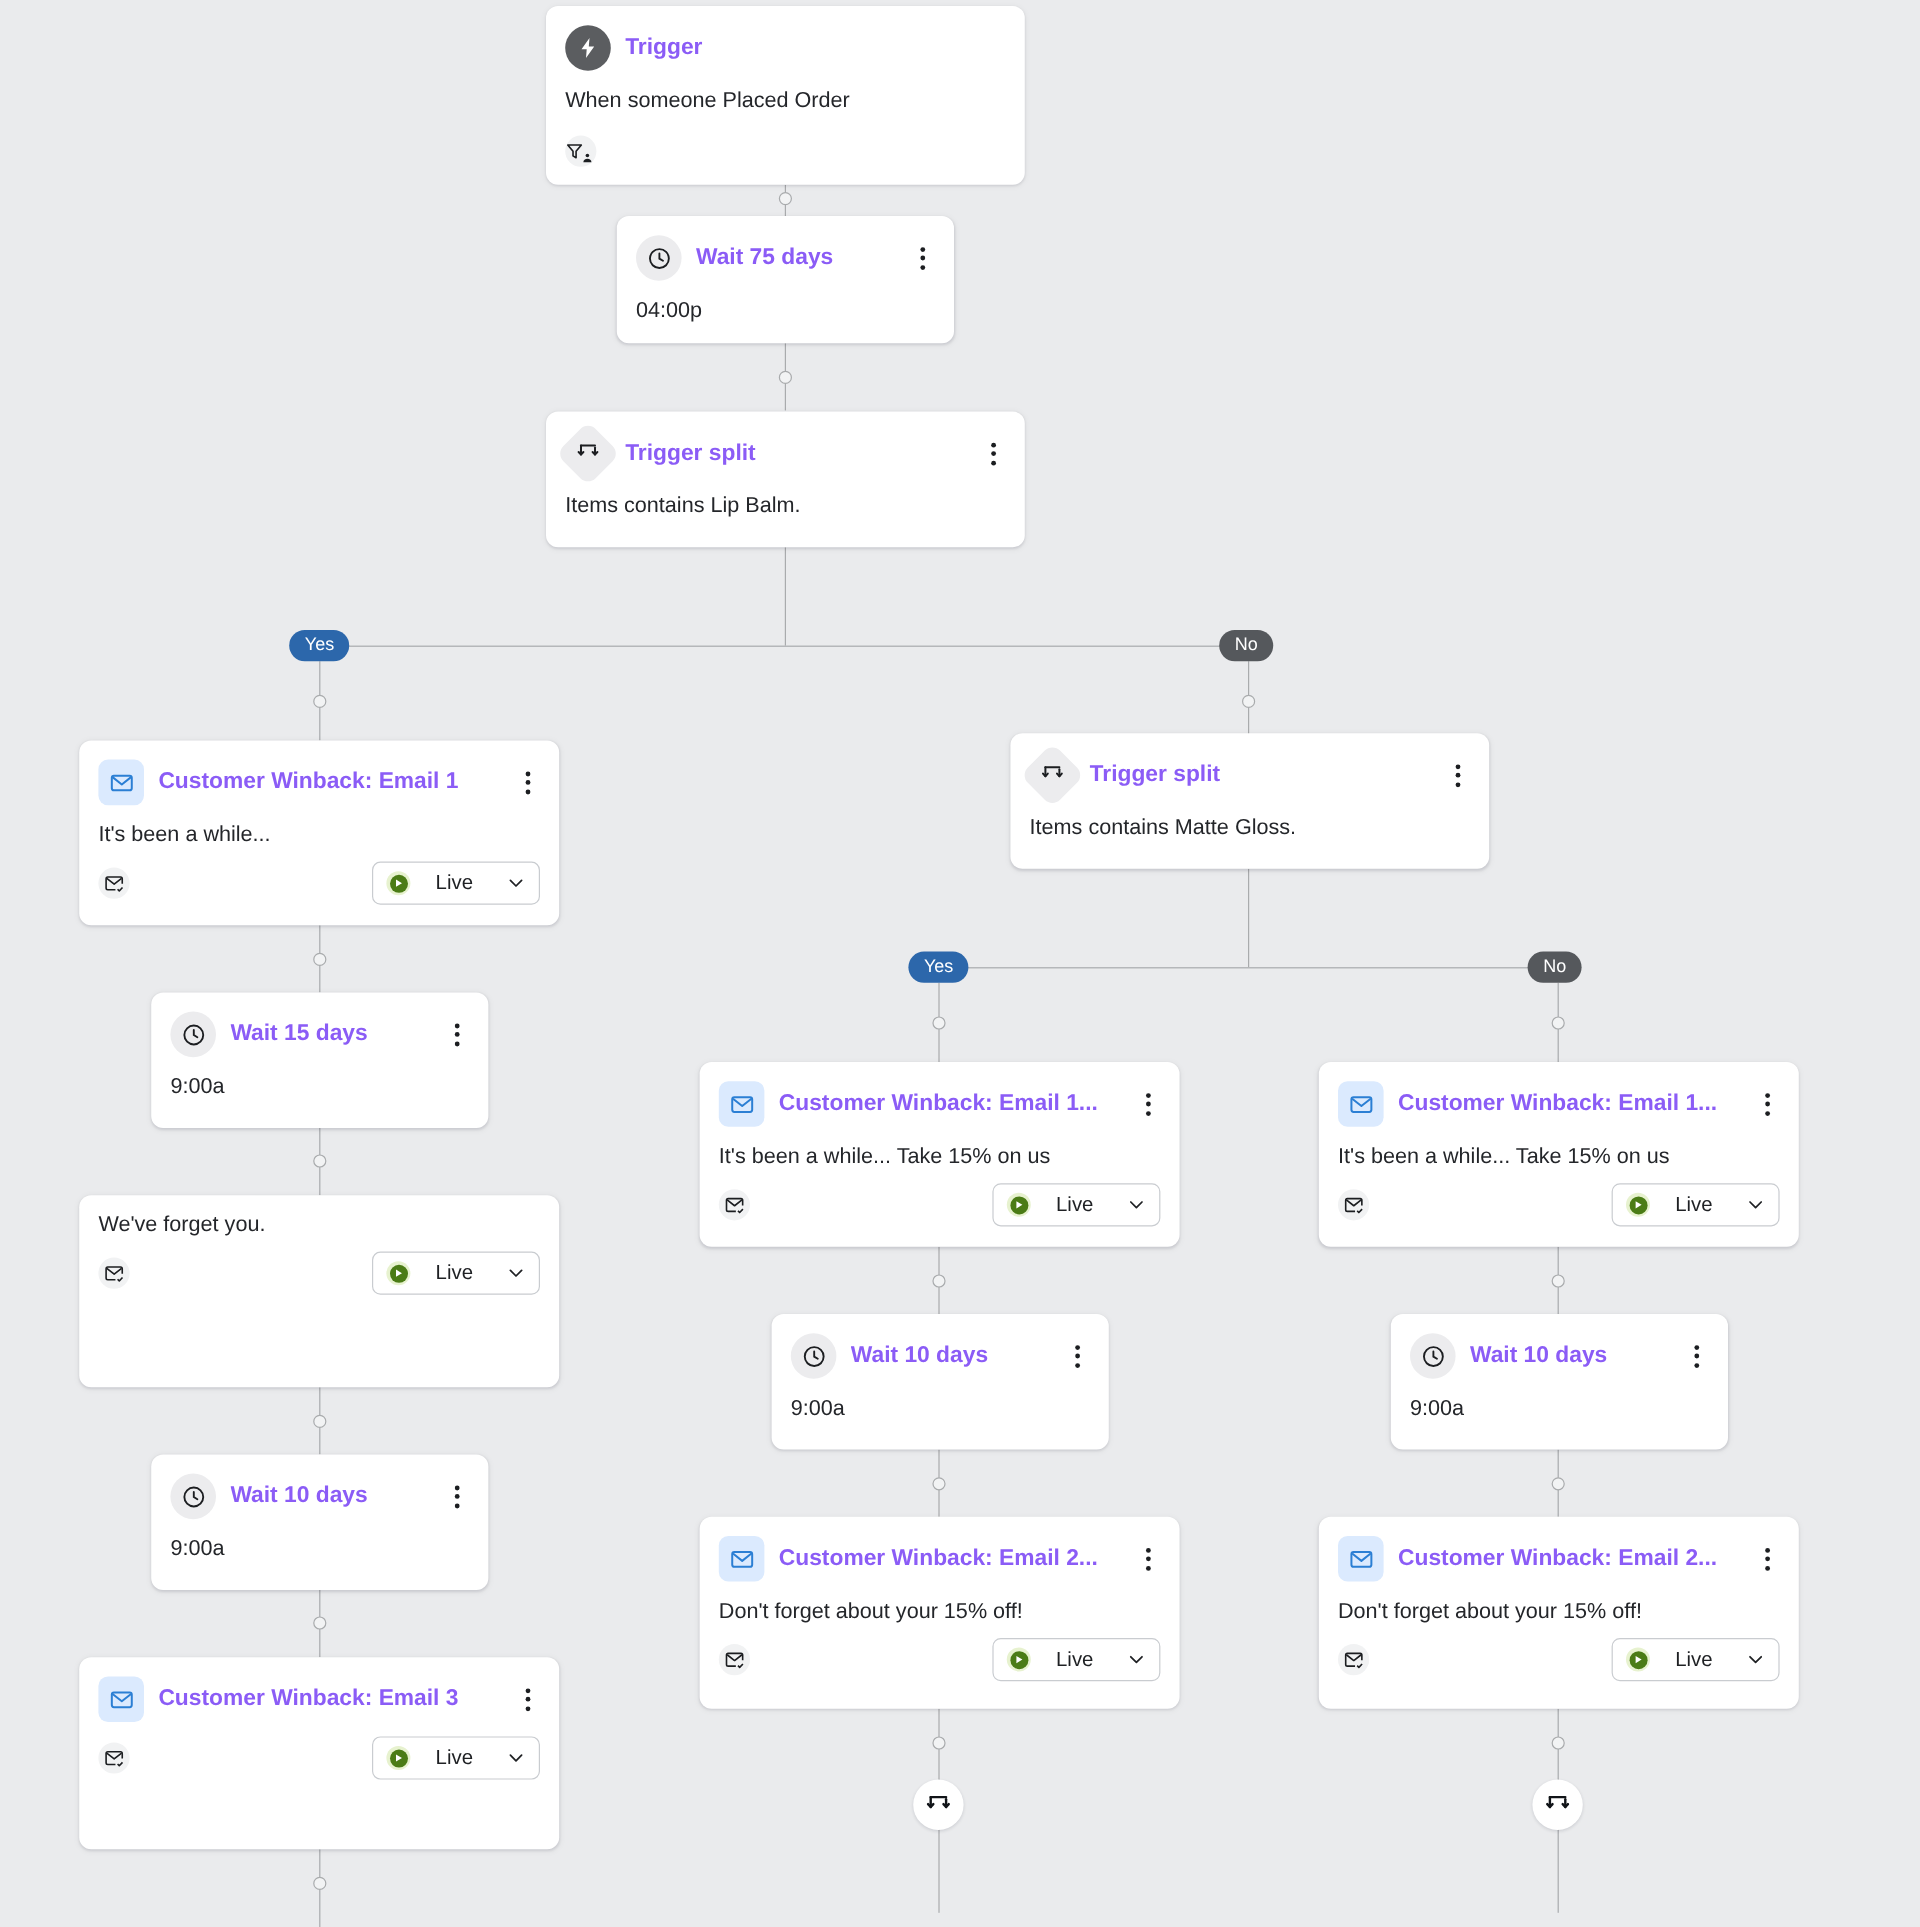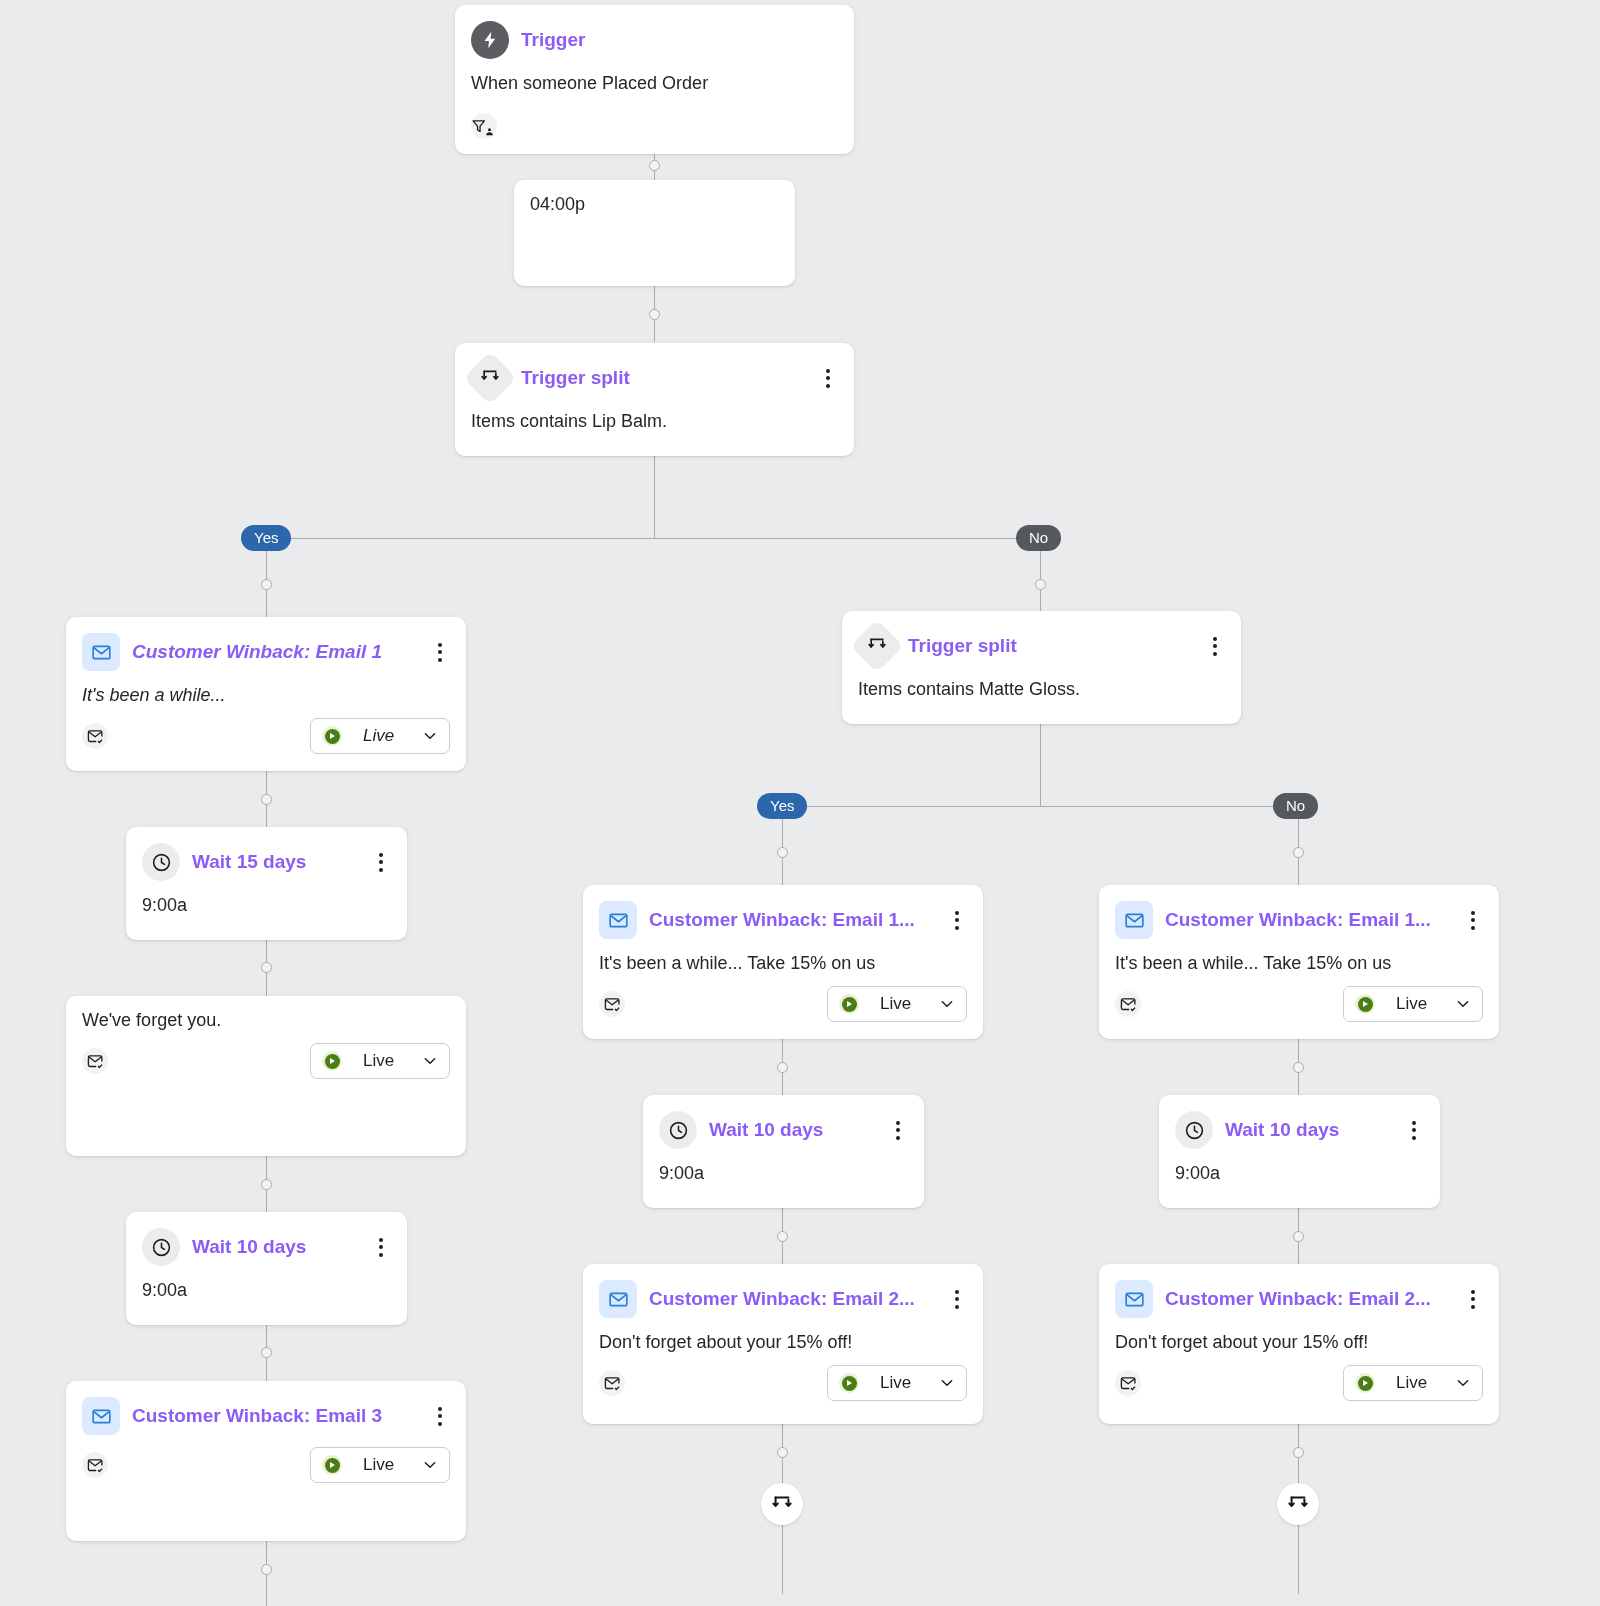--- a/index.html
+++ b/index.html
@@ -301,20 +301,34 @@
         <path d="M3 4h16l-6.2 7.4V19l-3.6-2.2v-5.4z"></path>
       </svg>
       <svg width="9" height="9" viewBox="0 0 24 24" fill="#1c1e21" style="position:relative; left:-3px; top:5px;">
           <circle cx="12" cy="7" r="4"></circle>
           <path d="M3 22c0-5 4-8 9-8s9 3 9 8z"></path>
         </svg>
     </div>
   </div>
 
   <div class="card" style="left:514px; top:180px; width:281px; height:106px;">
+    <div class="card-head">
+      <span class="chip clock-chip">
+        <svg width="21" height="21" viewBox="0 0 24 24" fill="none" stroke="#1c1e21" stroke-width="1.8" stroke-linecap="round">
+            <circle cx="12" cy="12" r="9"></circle>
+            <path d="M12 7.2V12l3.4 2.1"></path>
+          </svg>
+      </span>
+      <span class="card-title">Wait 75 days</span>
+      <span class="kebab">
+          <i></i>
+          <i></i>
+          <i></i>
+        </span>
+    </div>
     <div class="card-sub">04:00p</div>
   </div>
 
   <div class="card" style="left:455px; top:343px; width:399px; height:113px;">
     <div class="card-head">
       <span class="chip split-chip">
         <svg width="20" height="20" viewBox="0 0 24 24" fill="none" stroke="#1c1e21" stroke-width="2" stroke-linecap="round" stroke-linejoin="round">
           <path d="M5 4v9"></path>
             <path d="M2.6 10.4 5 13l2.4-2.6"></path>
           <path d="M19 6v7"></path>
@@ -325,21 +339,21 @@
       <span class="card-title">Trigger split</span>
       <span class="kebab">
           <i></i>
           <i></i>
           <i></i>
         </span>
     </div>
     <div class="card-sub">Items contains Lip Balm.</div>
   </div>
 
-  <div class="card" style="left:66px; top:617px; width:400px; height:154px;font-style:italic;">
+  <div class="card" style="left:66px; top:617px; width:400px; height:154px;">
     <div class="card-head">
       <span class="chip mail-chip">
         <svg width="21" height="21" viewBox="0 0 24 24" fill="none" stroke="#2b7fd4" stroke-width="1.9" stroke-linejoin="round">
             <rect x="2.5" y="5" width="19" height="14" rx="2"></rect>
             <path d="m3.2 6.4 8.8 7 8.8-7"></path>
           </svg>
       </span>
       <span class="card-title">Customer Winback: Email 1</span>
       <span class="kebab">
           <i></i>

